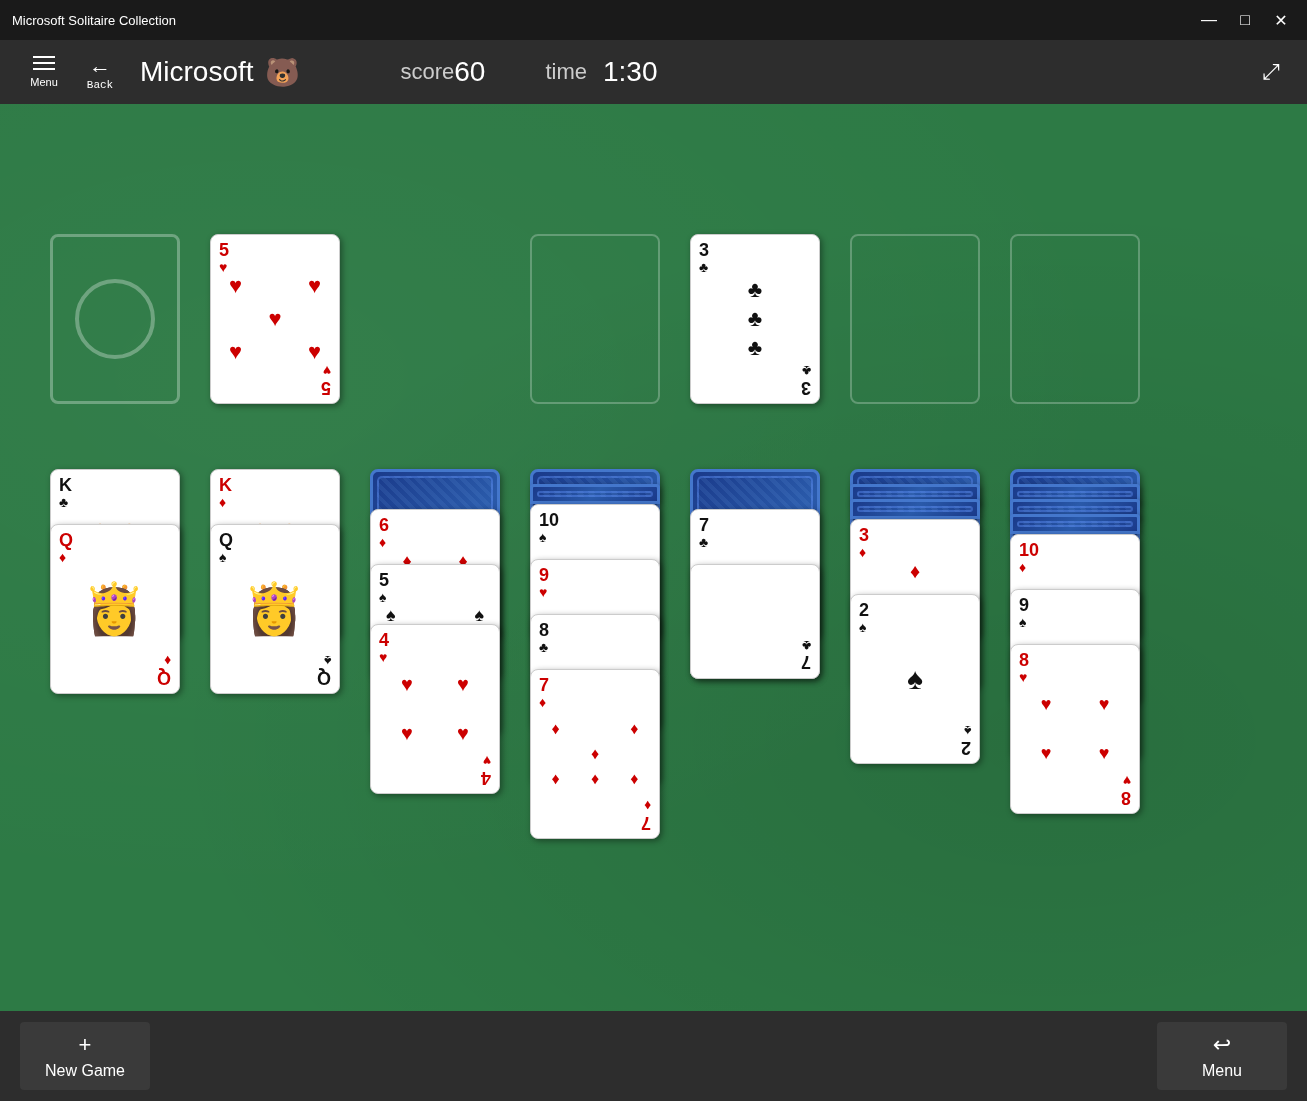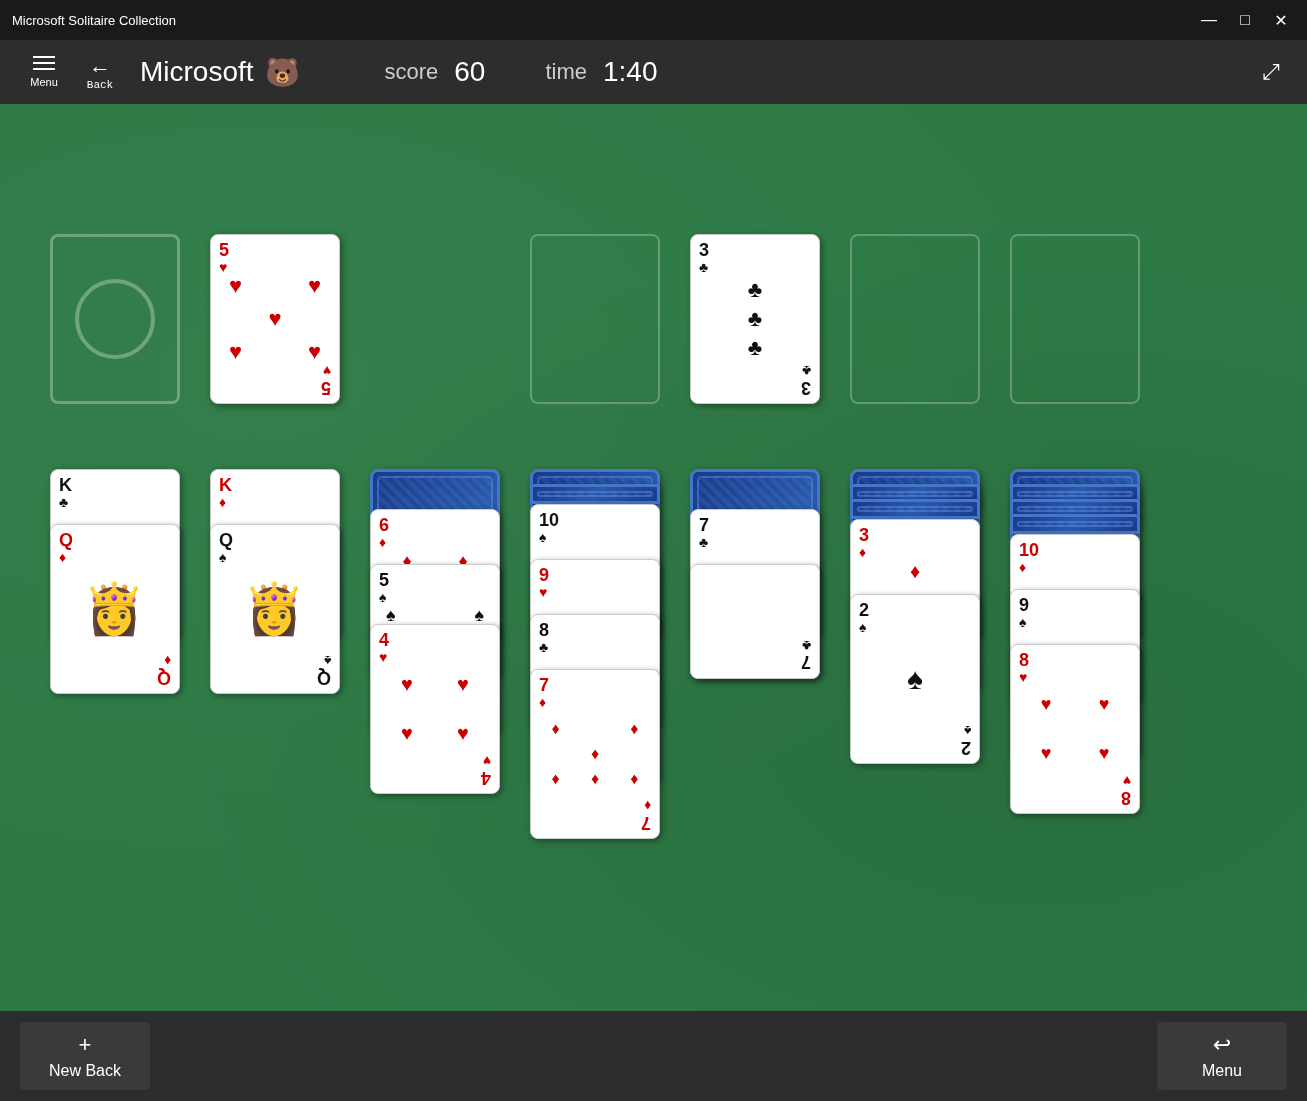--- a/index.html
+++ b/index.html
@@ -105,22 +105,21 @@
       font-weight: 300;
       margin-right: 12px;
     }
     #bear-icon {
       font-size: 28px;
       margin-right: 40px;
     }
     #score-section {
       display: flex;
       align-items: center;
-      gap: 16px;
-      margin-left: 44px;
+      margin-left: 60px;
     }
     #score-label, #time-label {
       font-size: 22px;
       color: #ccc;
     }
     #score-value, #time-value {
       font-size: 28px;
       color: #fff;
       font-weight: 300;
     }
@@ -317,21 +316,21 @@
     <span id="back-label">Back</span>
   </button>
   <span id="game-title">Microsoft</span>
   <span id="bear-icon">🐻</span>
   <div id="score-section">
     <span id="score-label">score</span>
     <span id="score-value">60</span>
   </div>
   <div id="time-section">
     <span id="time-label">time</span>
-    <span id="time-value">1:40</span>
+    <span id="time-value">1:30</span>
   </div>
   <button id="fullscreen-btn">⤢</button>
 </div>
 
 <div id="game-area">
 
   <div id="stock-pile">
     <div id="stock-circle"></div>
   </div>
 
@@ -542,19 +541,19 @@
     </div>
     <span class="card-rank-bottom red">8</span>
     <span class="card-suit-bottom red">♥</span>
   </div>
 
 </div>
 
 <div id="bottom-bar">
   <button class="bottom-btn">
     <span class="btn-icon">+</span>
-    <span class="btn-label">New Back</span>
+    <span class="btn-label">New Game</span>
   </button>
   <button class="bottom-btn">
     <span class="btn-icon">↩</span>
     <span class="btn-label">Menu</span>
   </button>
 </div>
 
 </body></html>

